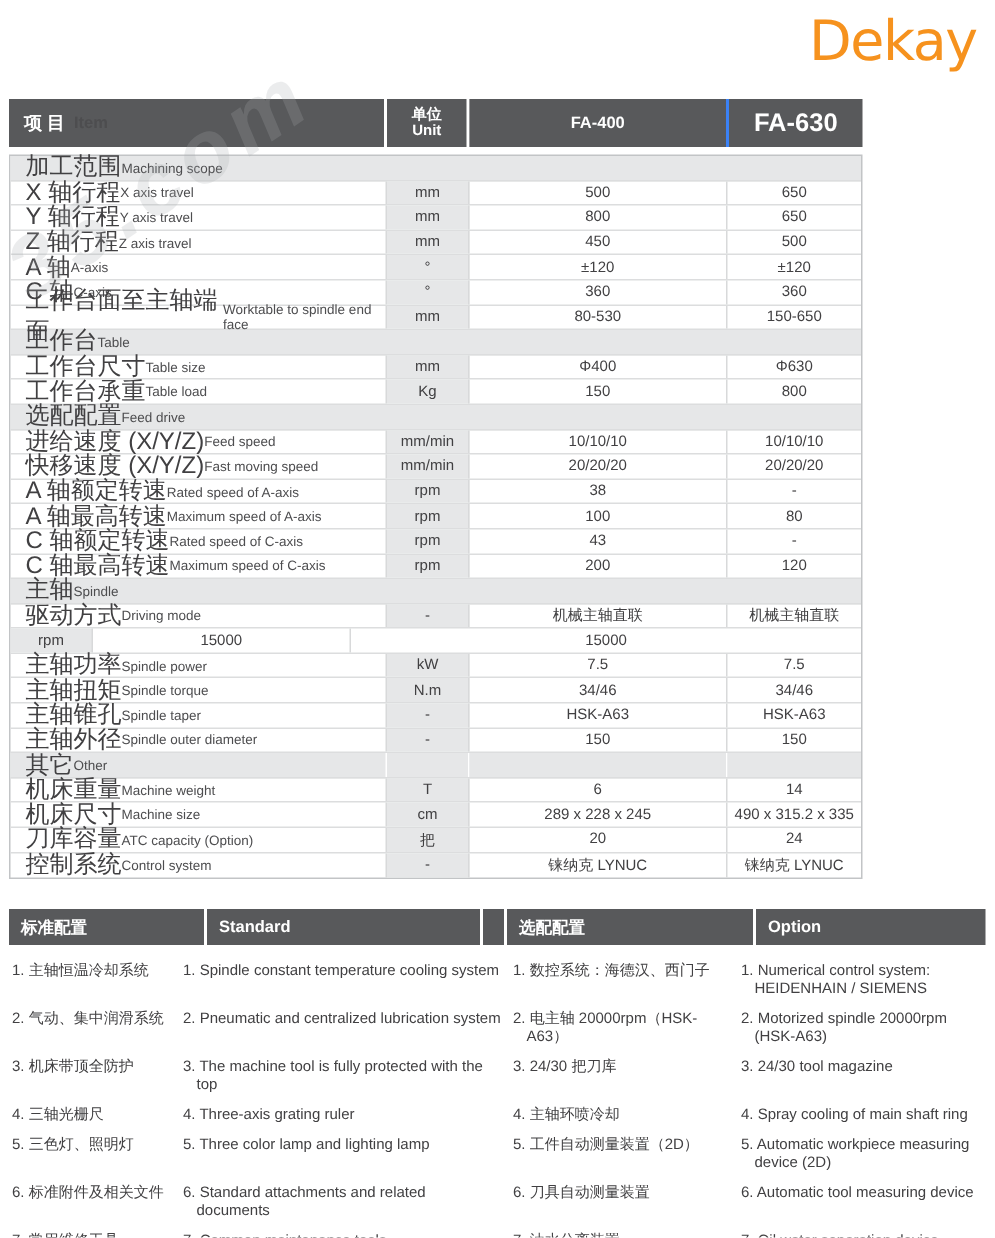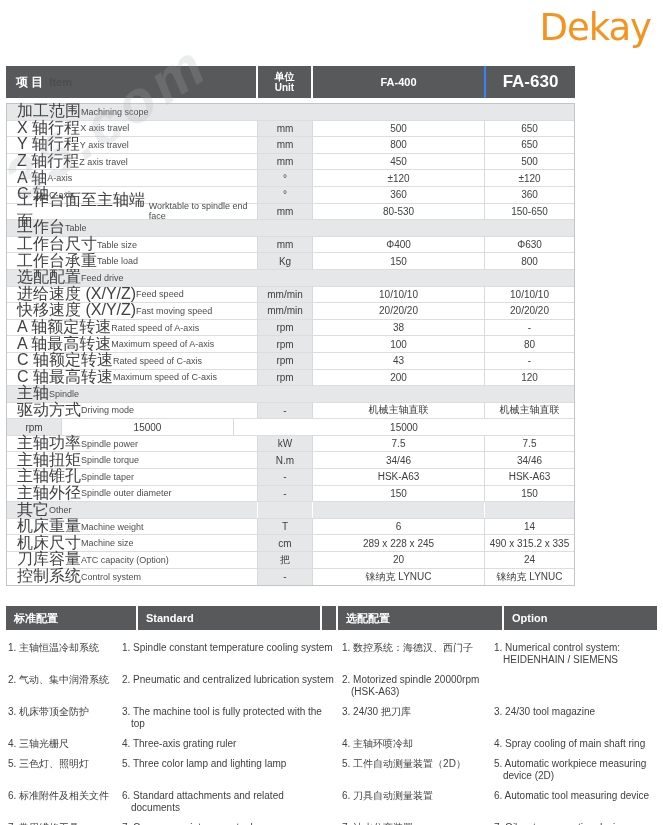--- a/index.html
+++ b/index.html
@@ -342,20 +342,21 @@
     <div class="cfg-items">
         <div class="cfg-row">
           <div class="cfg-cell">1. 主轴恒温冷却系统</div>
           <div class="cfg-cell">1. Spindle constant temperature cooling system</div>
           <div class="cfg-cell">1. 数控系统：海德汉、西门子</div>
           <div class="cfg-cell">1. Numerical control system: HEIDENHAIN / SIEMENS</div>
         </div>
         <div class="cfg-row">
           <div class="cfg-cell">2. 气动、集中润滑系统</div>
           <div class="cfg-cell">2. Pneumatic and centralized lubrication system</div>
+          <div class="cfg-cell">2. 电主轴 20000rpm（HSK-A63）</div>
           <div class="cfg-cell">2. Motorized spindle 20000rpm (HSK-A63)</div>
         </div>
         <div class="cfg-row">
           <div class="cfg-cell">3. 机床带顶全防护</div>
           <div class="cfg-cell">3. The machine tool is fully protected with the top</div>
           <div class="cfg-cell">3. 24/30 把刀库</div>
           <div class="cfg-cell">3. 24/30 tool magazine</div>
         </div>
         <div class="cfg-row">
           <div class="cfg-cell">4. 三轴光栅尺</div>

